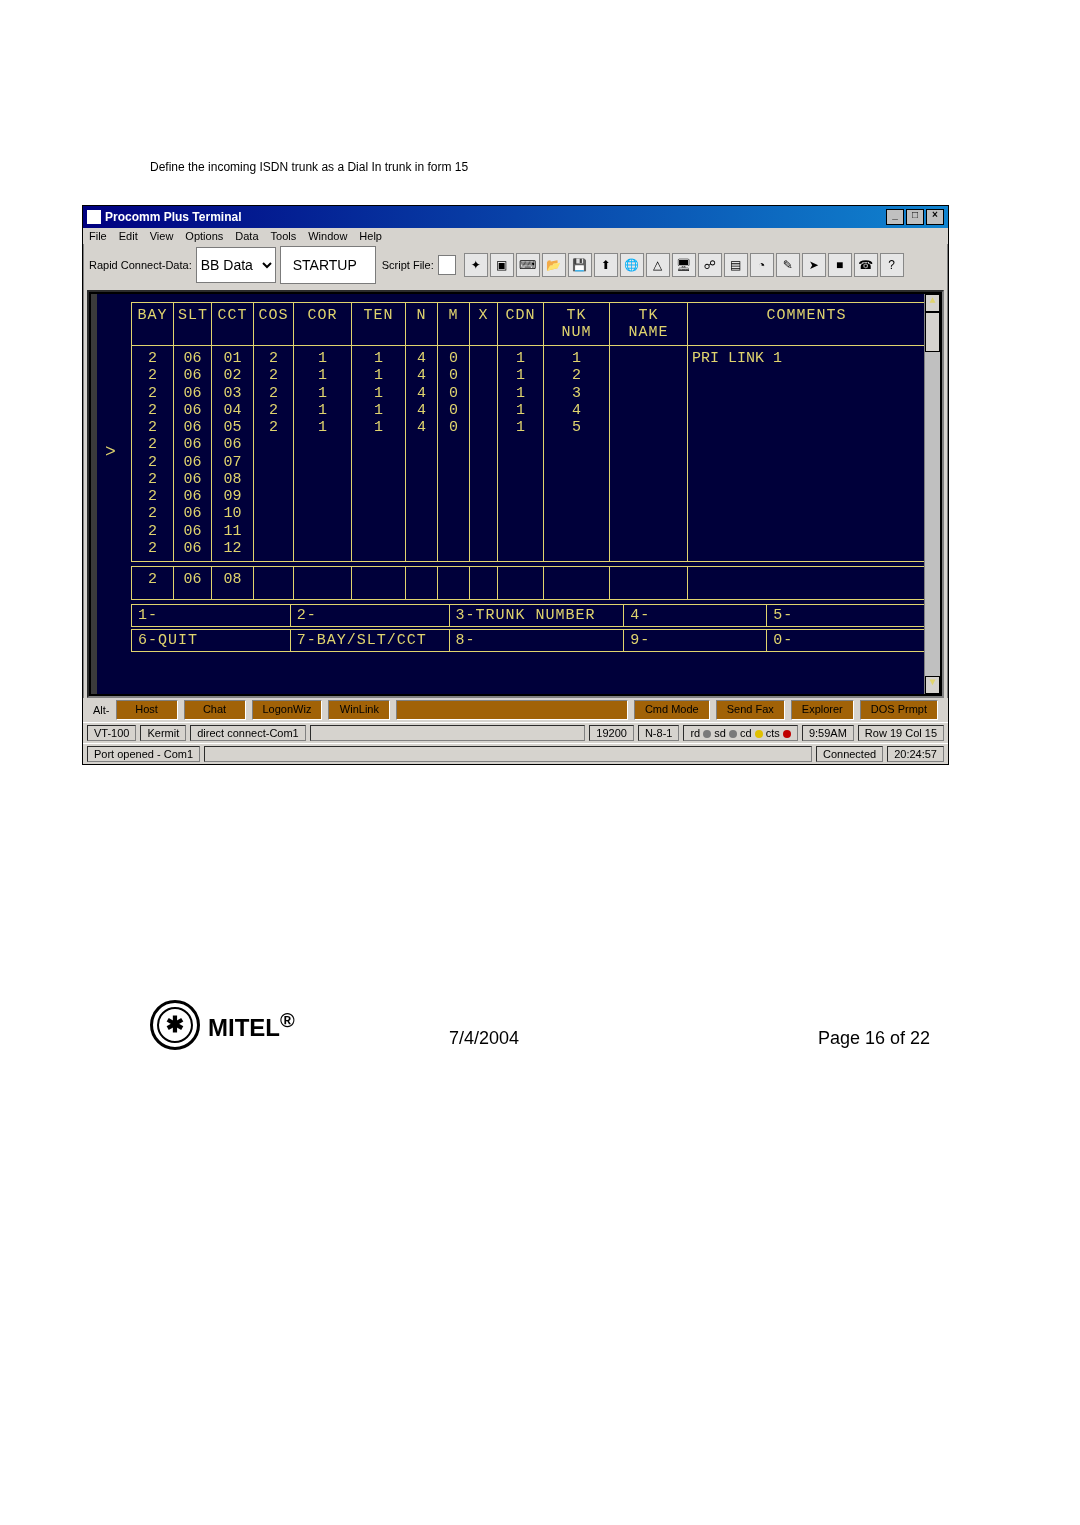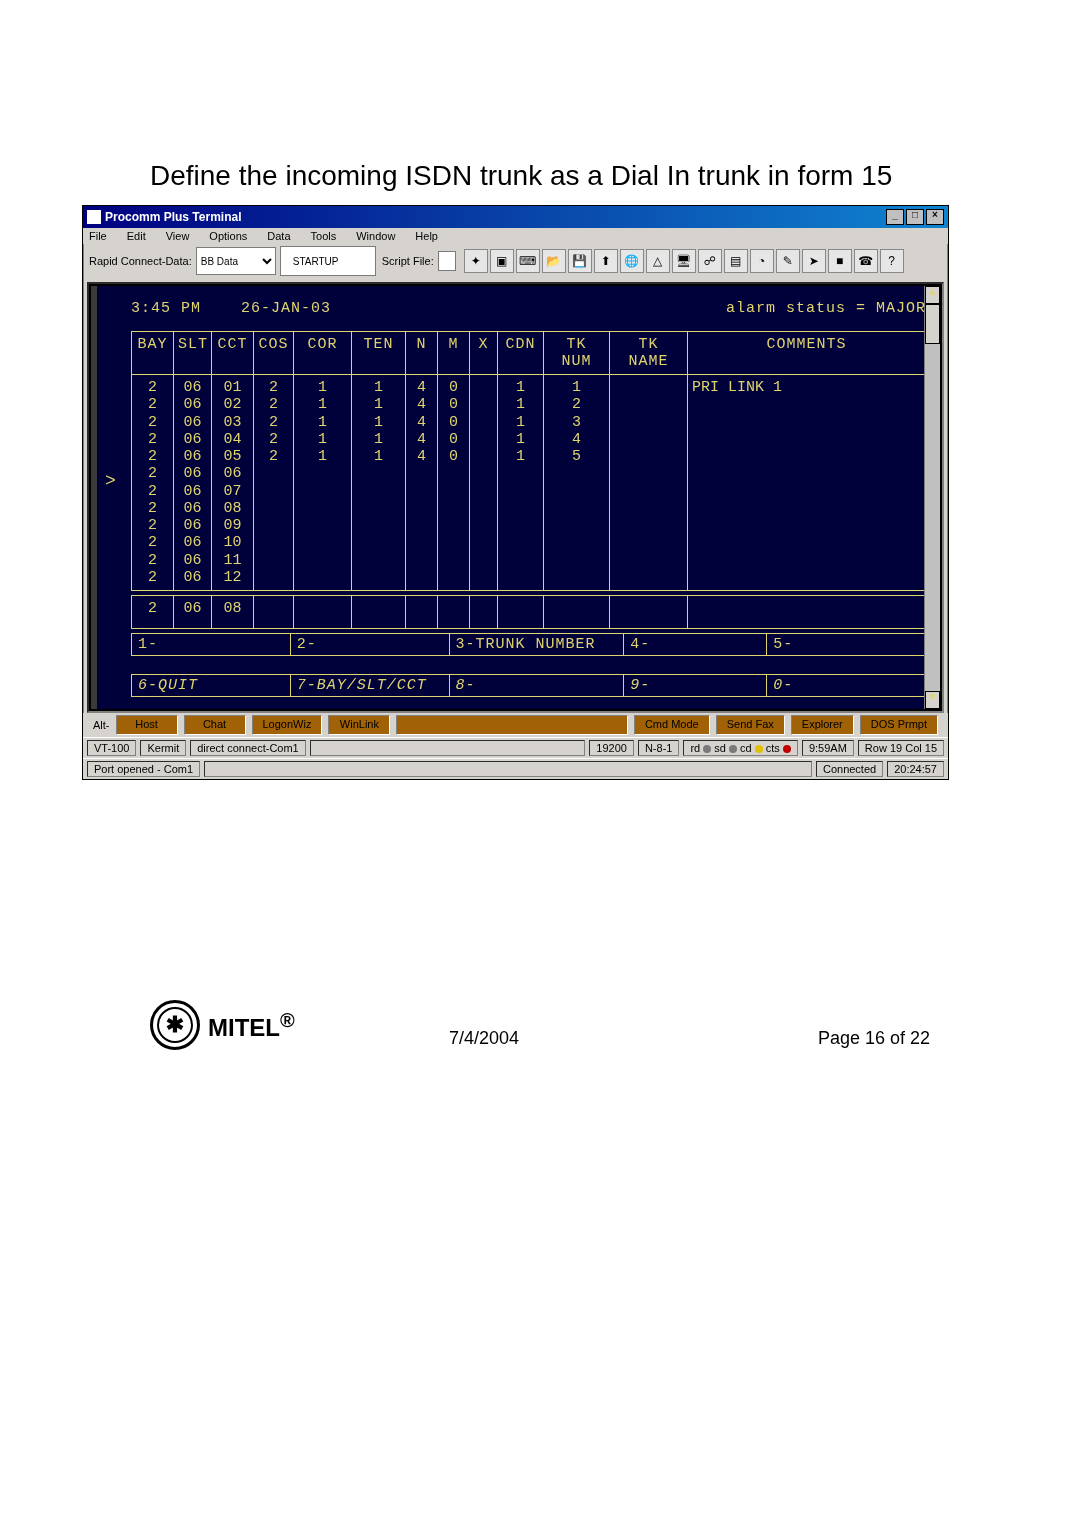--- a/index.html
+++ b/index.html
@@ -7,21 +7,21 @@
     background: #ffffff;
     font-family: Arial, Helvetica, sans-serif;
     width: 1080px;
     height: 1525px;
     position: relative;
   }
   .page-title {
     position: absolute;
     left: 150px;
     top: 160px;
-    font-size: 28px;
+    font-size: 12px;
     color: #000;
   }
   
   .app-window {
     position: absolute;
     left: 82px;
     top: 205px;
     width: 865px;
     background: #d6d3ce;
     border: 1px solid #000;
@@ -51,38 +51,38 @@
     background: #c0c0c0;
     border: 1px solid #000;
     font-size: 10px;
     line-height: 10px;
     text-align: center;
     font-family: Arial;
     color: #000;
   }
   .menu-bar {
     display: flex;
-    gap: 20px;
+    gap: 12px;
     font-size: 11px;
     padding: 2px 6px;
     background: #d6d3ce;
     color: #000;
   }
   .tool-row {
     display: flex;
     align-items: center;
     gap: 4px;
     padding: 2px 6px 4px 6px;
     font-size: 11px;
     flex-wrap: nowrap;
   }
   .tool-row .conn-label { white-space: nowrap; }
   .tool-row select, .tool-row input.sf {
-    font-size: 10px;
-    height: 28px;
+    font-size: 14px;
+    height: 36px;
     border: 1px solid #7b7b7b;
     background: #fff;
   }
   .tool-row select.conn { width: 80px; }
   .tool-row input.sf { width: 70px; text-align: left; padding: 0 12px; }
   .tool-row .script-label { margin-left: 2px; white-space: nowrap; }
   .tool-row .script-dd { width: 16px; height: 18px; border:1px solid #7b7b7b; background:#fff; }
   .toolbar-icons { display:flex; gap:2px; margin-left:4px; }
   .toolbar-icons .ti {
     width: 22px; height: 22px;
@@ -333,28 +333,20 @@
       <div class="ti">➤</div>
       <div class="ti">■</div>
       <div class="ti">☎</div>
       <div class="ti">?</div>
     </div>
   </div>
 
   <div class="terminal-shell">
     <div class="terminal">
 
-      <div class="term-top">
-        <span>
-          <span>3:45 PM</span>
-          &nbsp;&nbsp;
-          <span>26-JAN-03</span>
-        </span>
-        <span>alarm status = MAJOR</span>
-      </div>
 
       <div class="ptr-row">
         <span class="ptr-left">&gt;</span>
 
         <table class="trm">
           <colgroup>
             <col class="col-bay">
               <col class="col-slt">
               <col class="col-cct">
               <col class="col-cos">
@@ -648,21 +640,21 @@
         <tbody>
             <tr>
           <td>1-</td>
           <td>2-</td>
           <td>3-TRUNK NUMBER</td>
           <td>4-</td>
           <td>5-</td>
         </tr>
       </tbody>
         </table>
-      <table class="fkeys" style="margin-top:18px; margin-bottom:6px;font-style:italic;">
+      <table class="fkeys" style="margin-top:2px; margin-bottom:6px;">
         <colgroup>
             <col style="width:20%">
             <col style="width:20%">
             <col style="width:22%">
             <col style="width:18%">
             <col style="width:20%">
           </colgroup>
         <tbody>
             <tr>
           <td>6-QUIT</td>

